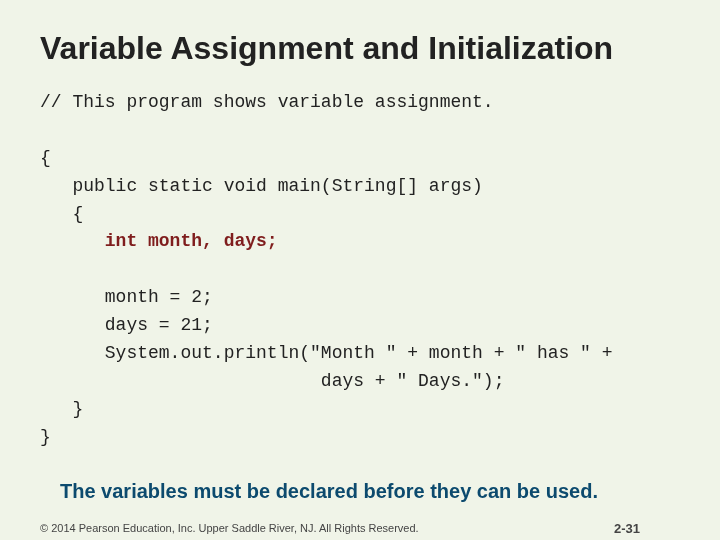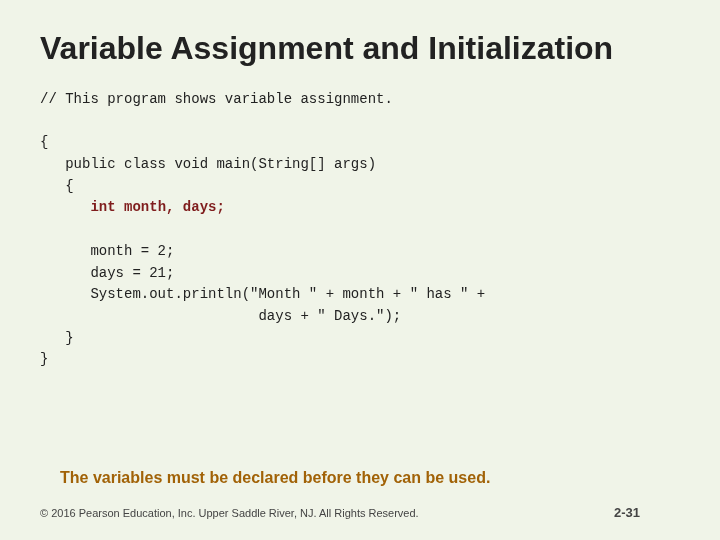--- a/index.html
+++ b/index.html
@@ -28,21 +28,21 @@
     .title {
       font-size: 32px;
       font-weight: bold;
       color: #222;
       margin-bottom: 22px;
       font-family: Arial, sans-serif;
     }
 
     .code-block {
       font-family: 'Courier New', Courier, monospace;
-      font-size: 14px;
+      font-size: 18px;
       color: #222;
       line-height: 1.55;
       background: transparent;
       margin-bottom: 18px;
     }
 
     .code-line {
       white-space: pre;
     }
 
@@ -50,23 +50,23 @@
       color: #7f1d1d;
       font-weight: bold;
     }
 
     .bottom-message {
       margin-top: auto;
       padding-top: 10px;
     }
 
     .variables-text {
-      font-size: 16px;
+      font-size: 20px;
       font-weight: bold;
-      color: #a16207;
+      color: #0c4a6e;
       margin-bottom: 18px;
       padding-left: 20px;
     }
 
     .footer {
       display: flex;
       justify-content: space-between;
       align-items: center;
       font-size: 11px;
       color: #555;
@@ -89,34 +89,34 @@
 <body>
 
 <div class="slide">
 
   <div class="title">Variable Assignment and Initialization</div>
 
   <div class="code-block">
     <div class="code-line">// This program shows variable assignment.</div>
     <div class="code-line">&nbsp;</div>
     <div class="code-line">{</div>
-    <div class="code-line">   public class void main(String[] args)</div>
+    <div class="code-line">   public static void main(String[] args)</div>
     <div class="code-line">   {</div>
     <div class="code-line">      <span class="code-highlight">int month, days;</span></div>
     <div class="code-line">&nbsp;</div>
     <div class="code-line">      month = 2;</div>
     <div class="code-line">      days = 21;</div>
     <div class="code-line">      System.out.println("Month " + month + " has " +</div>
     <div class="code-line">                          days + " Days.");</div>
     <div class="code-line">   }</div>
     <div class="code-line">}</div>
   </div>
 
   <div class="bottom-message">
     <div class="variables-text">The variables must be declared before they can be used.</div>
 
     <div class="footer">
-      <div class="footer-left">© 2016 Pearson Education, Inc. Upper Saddle River, NJ. All Rights Reserved.</div>
+      <div class="footer-left">© 2014 Pearson Education, Inc. Upper Saddle River, NJ. All Rights Reserved.</div>
       <div class="footer-right">2-31</div>
     </div>
   </div>
 
 </div>
 
 </body></html>

